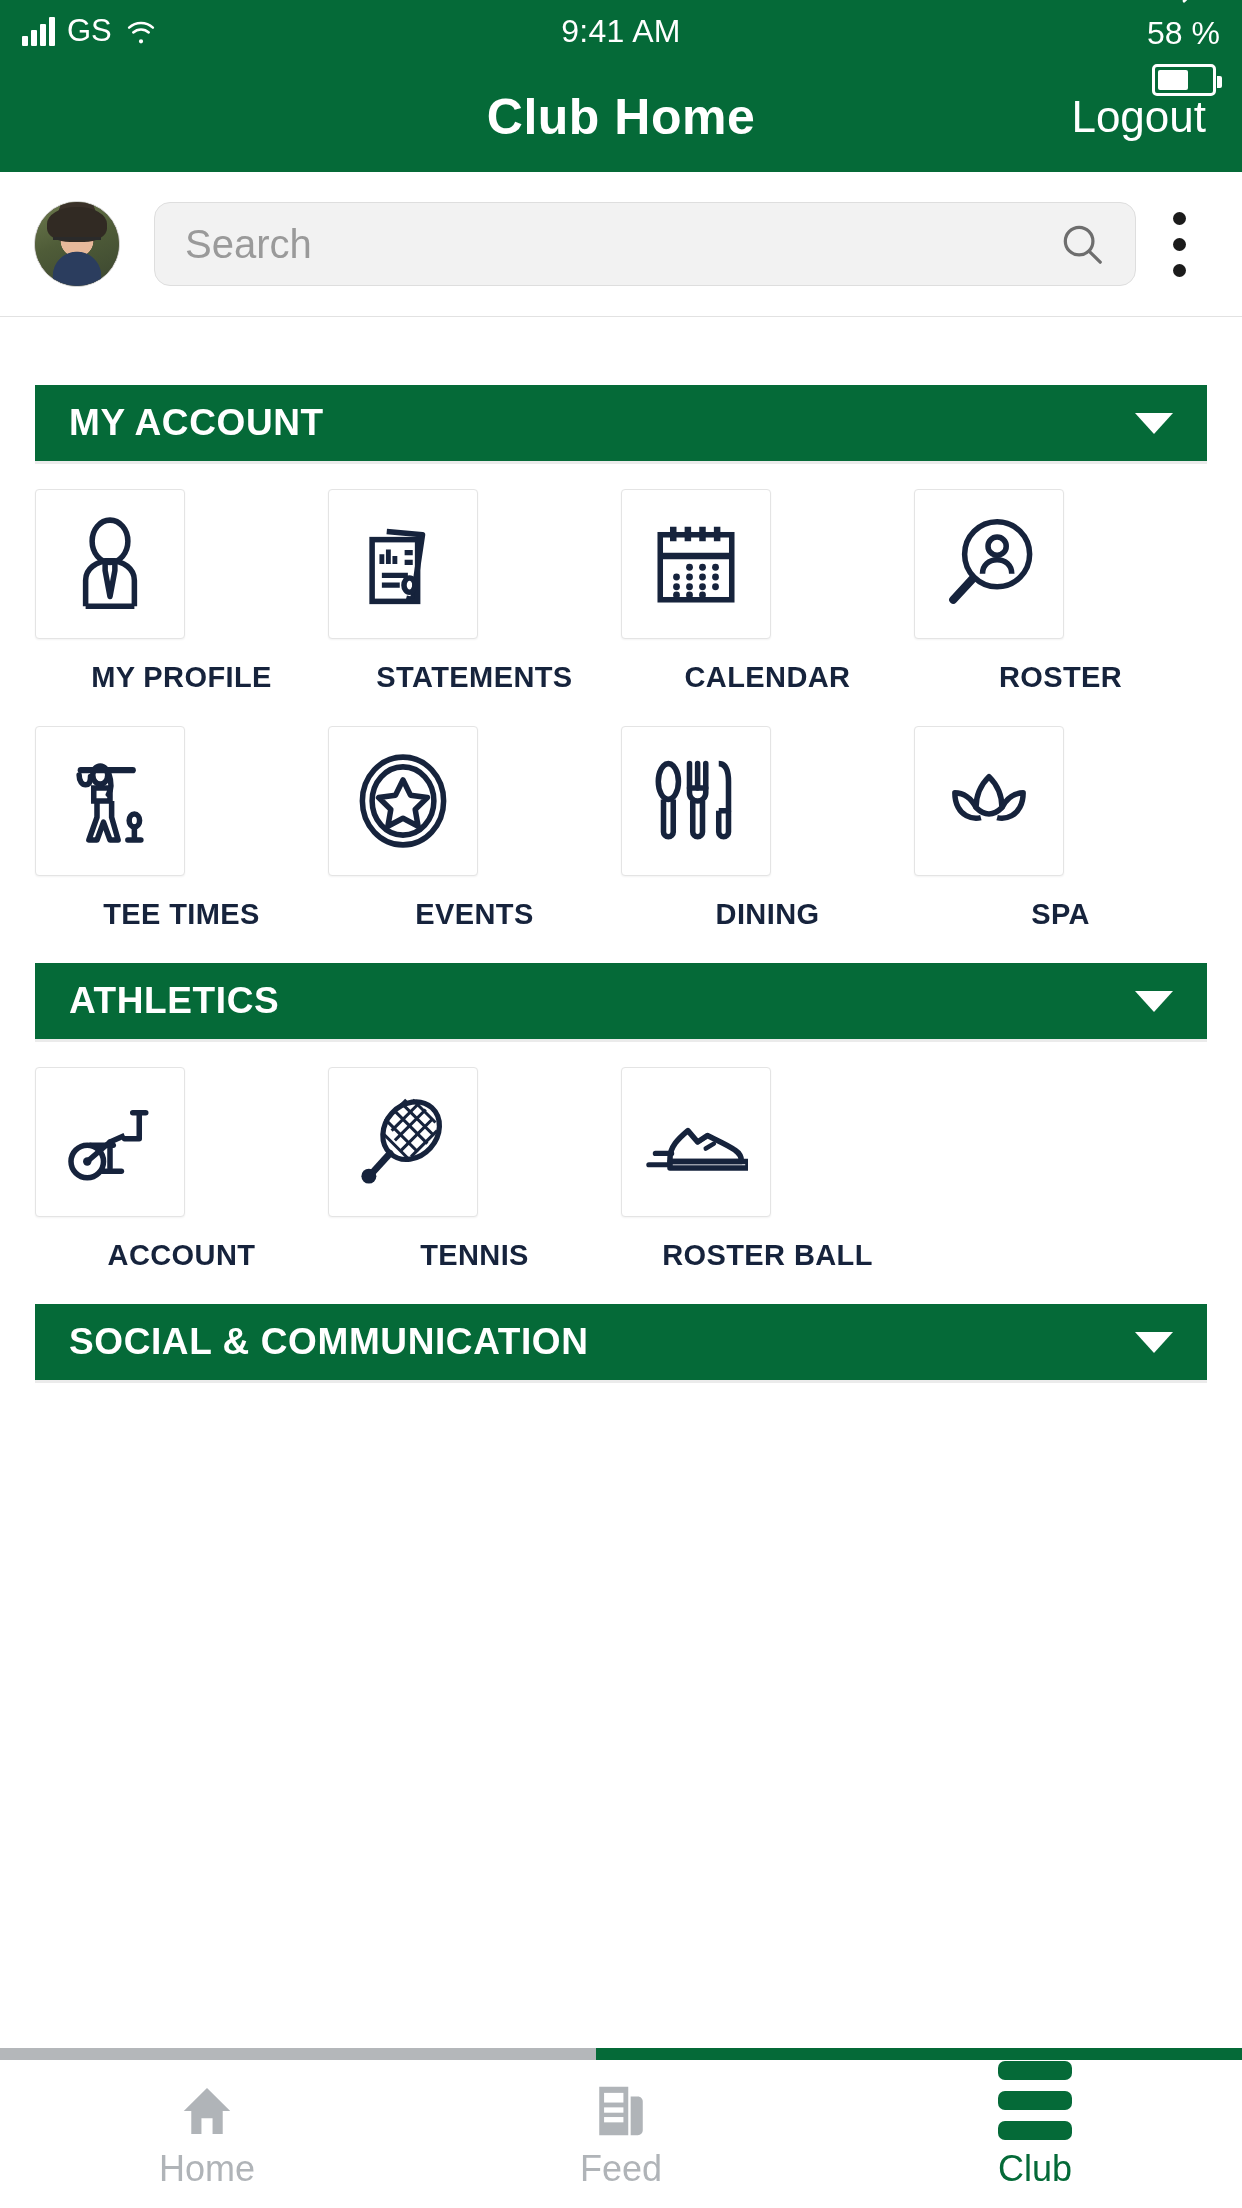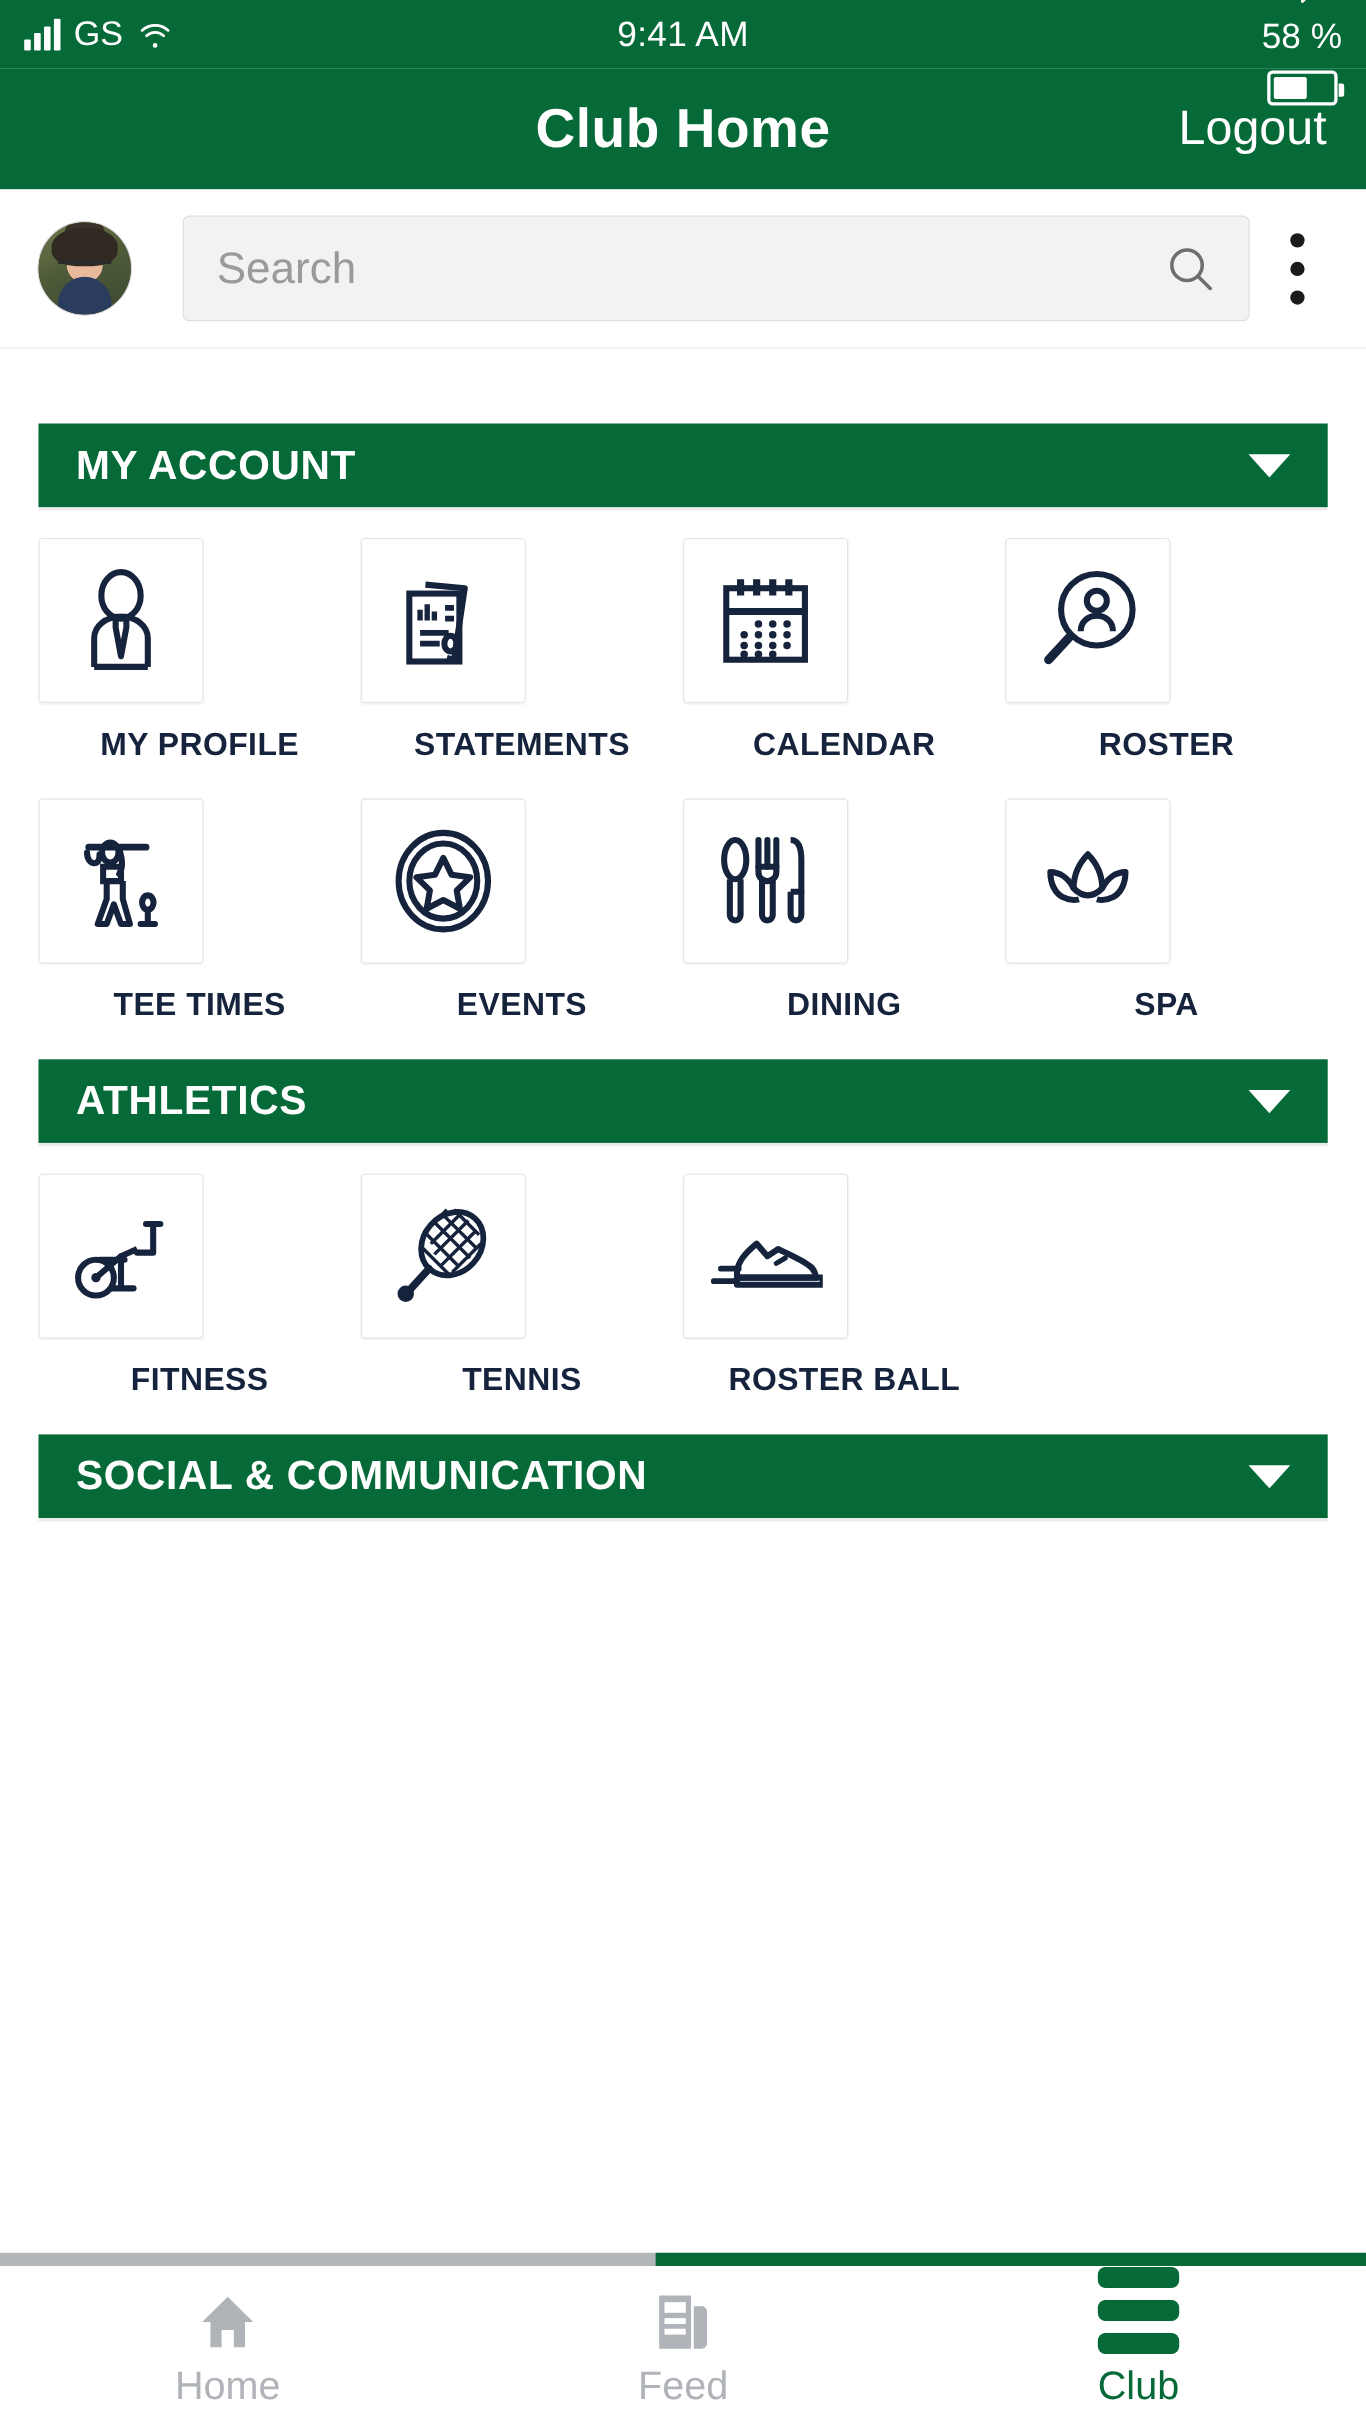--- a/index.html
+++ b/index.html
@@ -72,22 +72,22 @@
   }
   .avatar .hair{
     position:absolute; left:14%; top:6%; width:72%; height:42%;
     background:#312a23; border-radius:48% 48% 38% 38%;
   }
   .avatar .glasses{
     position:absolute; left:22%; top:42%; width:56%; height:9%;
     border-top:3px solid #2a2a2a;
   }
   .searchbox{
-    flex:1; height:96px; margin-left:46px; background:#f2f2f2;
-    border:1px solid #dedede; border-radius:6px;
+    flex:1; height:84px; margin-left:34px; background:#f2f2f2;
+    border:1px solid #dedede; border-radius:16px;
     display:flex; align-items:center; padding:0 30px;
   }
   .searchbox .ph{ font-size:40px; color:#9a9a9a; flex:1; }
   .mag{ width:46px; height:46px; flex:none; }
   .kebab{
     width:78px; display:flex; flex-direction:column; align-items:center;
     justify-content:center; gap:13px; flex:none; margin-left:4px;
   }
   .kebab span{ width:13px; height:13px; border-radius:50%; background:#1b1b1b; display:block; }
 
@@ -343,21 +343,21 @@
             <svg viewBox="0 0 64 64" fill="none" stroke="#16233c" stroke-width="3.4">
               <circle cx="18" cy="44" r="10"></circle>
               <circle cx="18" cy="44" r="2.6" fill="#16233c" stroke="none"></circle>
               <path d="M46 14h8M50 14v16M50 30h-9" stroke-linecap="round"></path>
               <path d="M41 28l-9 4-14 12" stroke-linejoin="round"></path>
               <path d="M32 32v16" stroke-linecap="round"></path>
               <path d="M27 50h12" stroke-linecap="round"></path>
               <path d="M20 34h14" stroke-linecap="round"></path>
             </svg>
           </div>
-          <div class="cap">FITNESS</div>
+          <div class="cap">ACCOUNT</div>
         </div>
         <div class="cell">
           <div class="tile">
             <svg viewBox="0 0 64 64" fill="none" stroke="#16233c" stroke-width="3.2">
               <ellipse cx="37" cy="25" rx="16" ry="19" transform="rotate(42 37 25)"></ellipse>
               <g stroke-width="1.9">
                 <path d="M27 13l20 20M22 19l19 19M32 9l19 19M19 26l16 16M38 6l14 14"></path>
                 <path d="M46 12L27 31M50 18L31 37M42 8L25 25M53 25L37 41M34 6L21 19"></path>
               </g>
               <path d="M24 39L14 50" stroke-width="4.2" stroke-linecap="round"></path>

